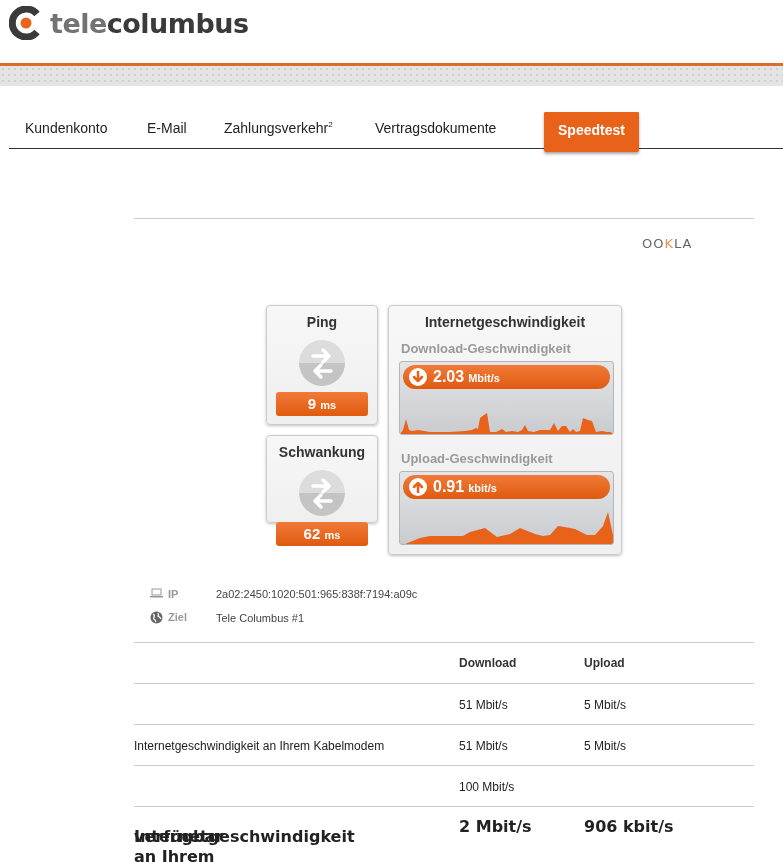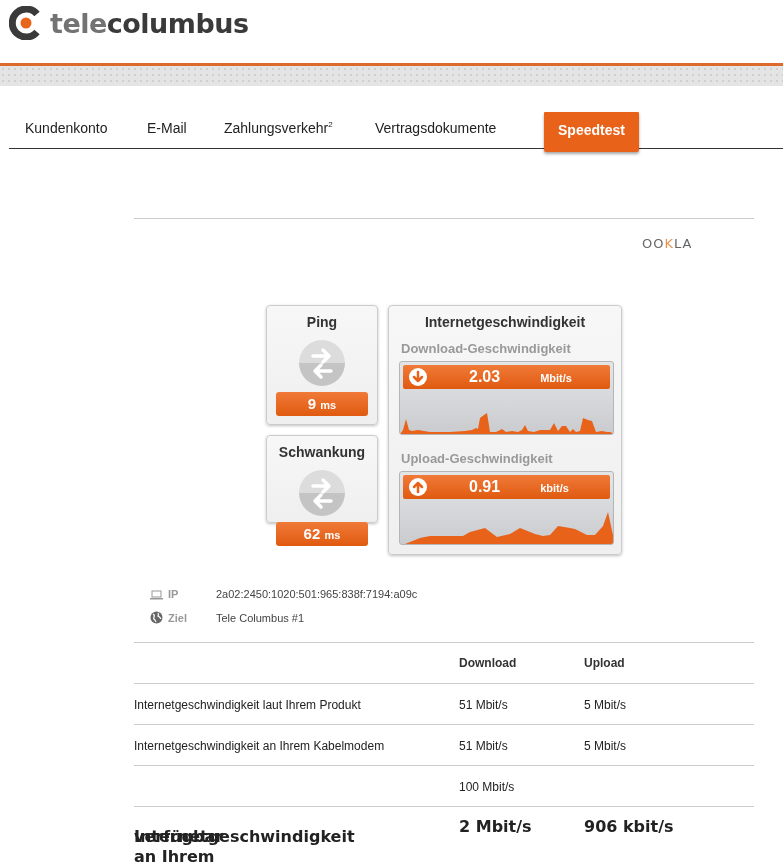--- a/index.html
+++ b/index.html
@@ -35,29 +35,29 @@
   .circle-icon { width: 46px; height: 46px; border-radius: 50%; margin: 0 auto; position: relative; overflow: hidden;
     background: linear-gradient(#dcdcdc 0 50%, #c4c4c4 50% 100%); }
   .circle-icon svg { position: absolute; left: 0; top: 0; }
   .value-bar { position: absolute; left: 9px; width: 92px; height: 24px; border-radius: 3px;
     background: linear-gradient(#f07a38, #e05a10); color: #fff; font-weight: bold; font-size: 15px; text-align: center; line-height: 24px; }
   .value-bar small { font-size: 11px; }
 
   .sub-label { position: absolute; left: 12px; font-size: 13px; font-weight: bold; color: #999; }
   .graph-box { position: absolute; left: 10px; width: 215px; height: 74px; border: 1px solid #b5b5b5; border-radius: 3px;
     background: linear-gradient(#e3e5e7, #c9cbce); overflow: hidden; }
-  .graph-head { position: absolute; left: 3px; top: 3px; width: 207px; height: 24px; border-radius: 2px;
-    background: linear-gradient(#f07a38, #e05a10); color: #fff; font-weight: bold; display: flex; align-items: center; gap: 36px; }
+  .graph-head { position: absolute; left: 3px; top: 3px; width: 207px; height: 24px; border-radius: 12px;
+    background: linear-gradient(#f07a38, #e05a10); color: #fff; font-weight: bold; display: flex; align-items: center; }
   .graph-head .num { font-size: 16px; margin-left: 6px; }
   .graph-head .unit { font-size: 11px; margin-left: 4px; margin-top: 2px; }
   .arrow-dot { width: 18px; height: 18px; border-radius: 50%; background: #fff; margin-left: 6px; position: relative; }
   .graph-box svg { position: absolute; left: 0; bottom: 0; }
 
   .info-row { position: absolute; left: 150px; font-size: 11px; display: flex; align-items: center; }
-  .info-label { color: #999; font-weight: bold; width: 66px; display: flex; align-items: flex-end; }
+  .info-label { color: #999; font-weight: bold; width: 66px; display: flex; align-items: flex-start; }
   .info-label svg { margin-right: 5px; }
   .info-val { color: #444; }
 
   .tbl { position: absolute; left: 134px; top: 642px; width: 620px; }
   .tbl-line { height: 1px; background: #ccc; }
   .tbl-row { position: relative; height: 40px; }
   .tbl-row span { position: absolute; font-size: 12px; color: #222; top: 14px; }
   .tbl-head span { font-weight: bold; color: #333; top: 13px; }
   .c1 { left: 0; } .c2 { left: 325px; } .c3 { left: 450px; }
   .tbl-final span { font-family: "DejaVu Sans", sans-serif; font-weight: bold; font-size: 16px; color: #222; top: 10px; line-height: 20px; }
@@ -169,21 +169,20 @@
 </div>
 
 <div class="tbl">
   <div class="tbl-line"></div>
   <div class="tbl-row tbl-head">
     <span class="c2">Download</span>
     <span class="c3">Upload</span>
   </div>
   <div class="tbl-line"></div>
   <div class="tbl-row">
-    <span class="c1">Internetgeschwindigkeit laut Ihrem Produkt</span>
     <span class="c2">51 Mbit/s</span>
     <span class="c3">5 Mbit/s</span>
   </div>
   <div class="tbl-line"></div>
   <div class="tbl-row">
     <span class="c1">Internetgeschwindigkeit an Ihrem Kabelmodem</span>
     <span class="c2">51 Mbit/s</span>
     <span class="c3">5 Mbit/s</span>
   </div>
   <div class="tbl-line"></div>

